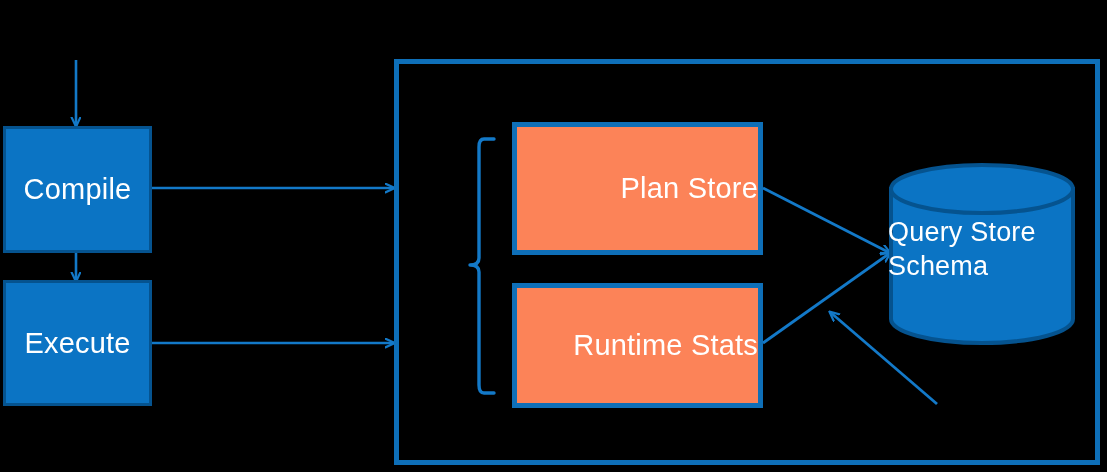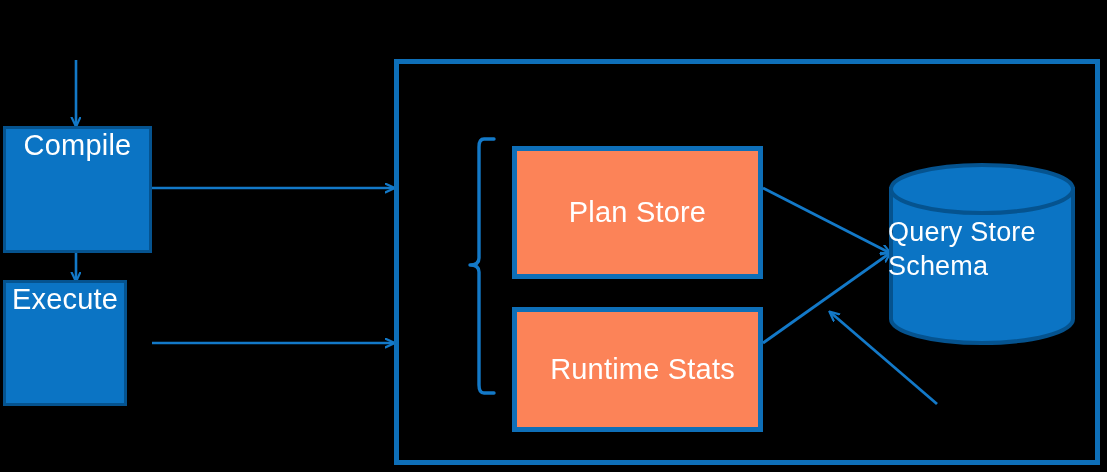--- a/index.html
+++ b/index.html
@@ -27,44 +27,43 @@
     pointer-events: none;
   }
 
   
   .proc-box {
     position: absolute;
     background: #0B74C4;
     border: 3px solid #05538F;
     box-sizing: border-box;
     display: flex;
-    align-items: flex-start;
+    align-items: center;
     justify-content: center;
     color: #FFFFFF;
     font-size: 29px;
     font-weight: 400;
     letter-spacing: 0.2px;
   }
   #box-compile { left: 3px;  top: 126px; width: 149px; height: 127px; }
-  #box-execute { left: 3px;  top: 280px; width: 124px; height: 126px; }
+  #box-execute { left: 3px;  top: 280px; width: 149px; height: 126px; }
 
   
   .store-box {
     position: absolute;
     background: #FC8358;
     border: 5px solid #0E6FB8;
     box-sizing: border-box;
     display: flex;
     align-items: center;
-    justify-content: center;
+    justify-content: flex-end;
     color: #FFFFFF;
     font-size: 29px;
     font-weight: 400;
     letter-spacing: 0.2px;
-    margin-top: 24px;
   }
   #box-plan-store    { left: 512px; top: 122px; width: 251px; height: 133px; }
   #box-runtime-stats { left: 512px; top: 283px; width: 251px; height: 125px; padding-left: 10px; }
 
   
   #outer-rect {
     position: absolute;
     left: 394px;
     top: 59px;
     width: 706px;

